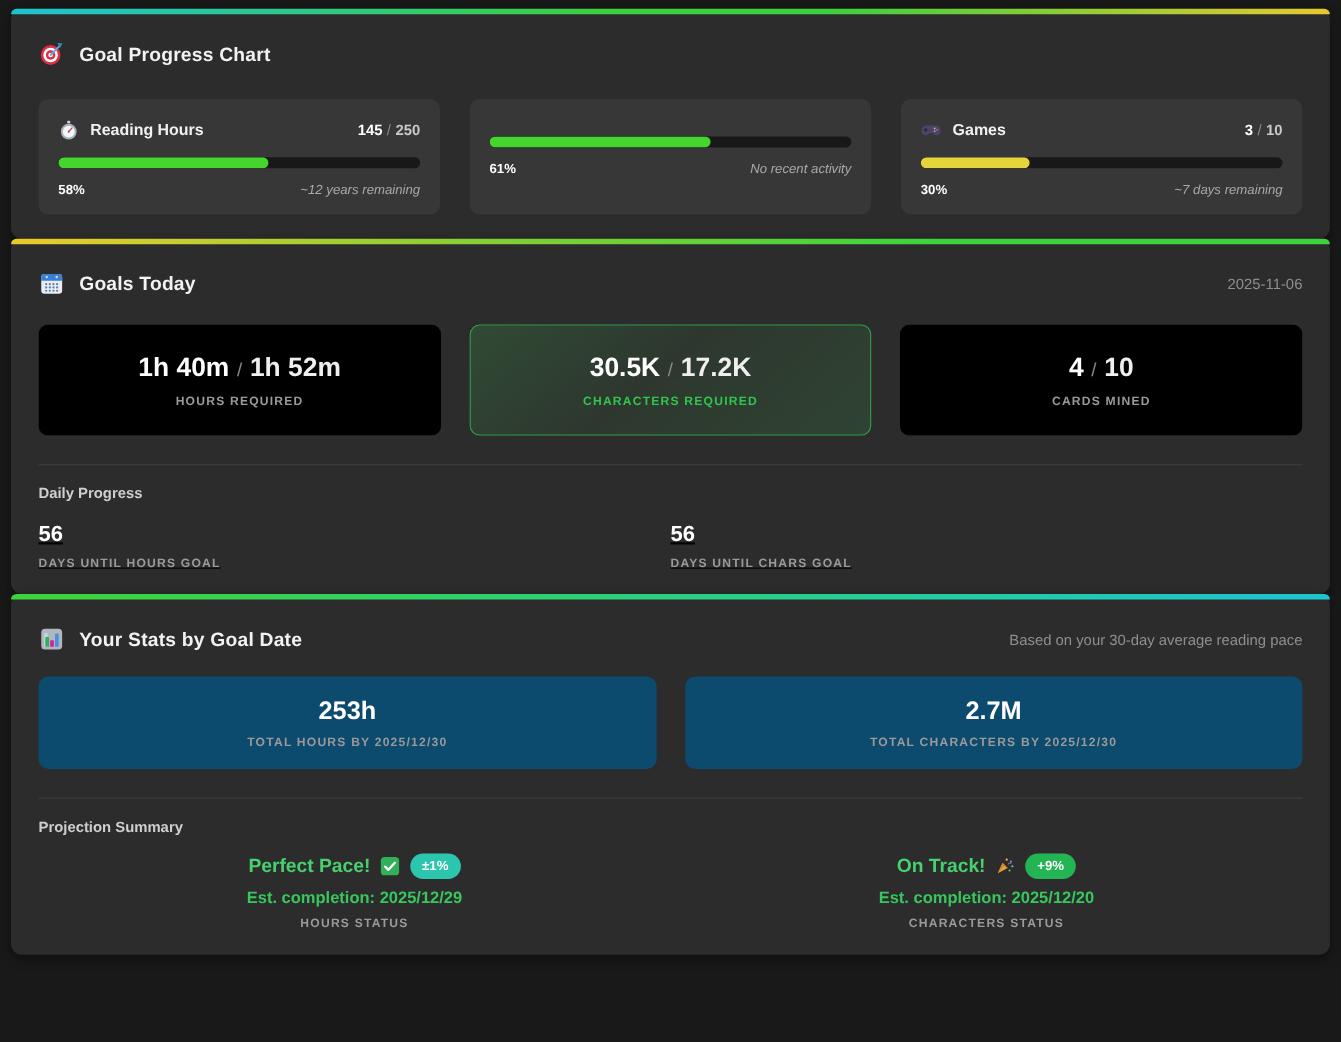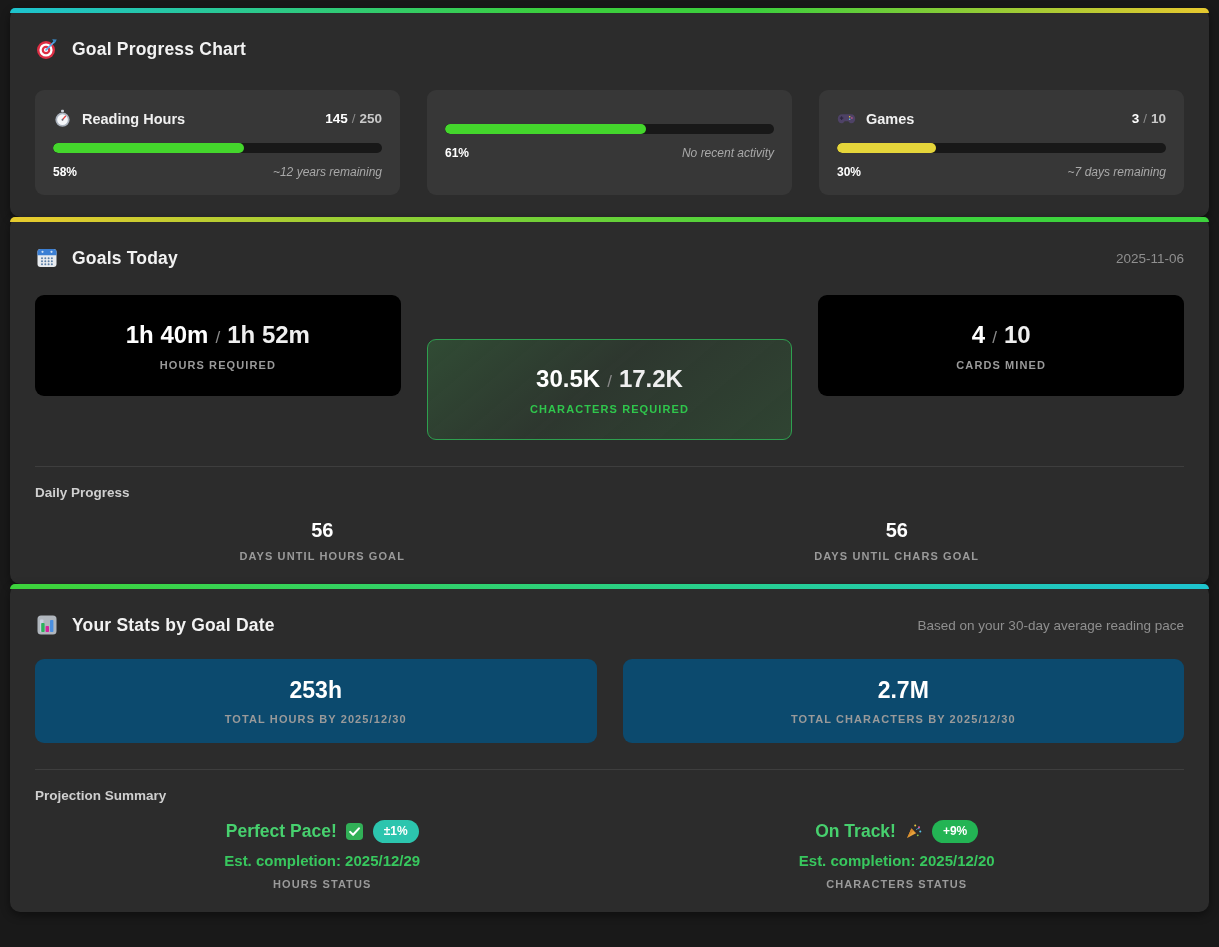--- a/index.html
+++ b/index.html
@@ -55,28 +55,27 @@
     display:flex; flex-direction:column; align-items:center; justify-content:center;
     border:1px solid transparent;
   }
   .stat-value { font-size:24px; font-weight:700; color:#ffffff; }
   .stat-value .sep { font-size:17px; padding:0 7px; }
   .stat-value .tgt { color:#efefef; }
   .stat-label { margin-top:10px; font-size:11px; letter-spacing:1.1px; color:#9a9a9a; font-weight:600; }
   .stat-box.highlight {
     border-color:#2ea04f;
     background:linear-gradient(140deg, rgba(63,185,80,.22), rgba(63,185,80,.08) 45%, rgba(63,185,80,.17));
-    margin-top:44px;
   }
   .stat-box.highlight .stat-label { color:#2fc64c; }
 
   .divider { height:1px; background:#3e3e3e; margin-top:26px; }
   .section-label { margin-top:18px; color:#cfcfcf; font-size:13.5px; font-weight:700; }
   .pair-row { display:flex; margin-top:19px; }
-  .pair { flex:1; text-align:center; }
+  .pair { flex:1; text-align:left;text-decoration:underline; }
   .pair-value { font-size:20px; font-weight:700; color:#ffffff; }
   .pair-label { margin-top:8px; font-size:11px; letter-spacing:1.1px; color:#9a9a9a; font-weight:600; }
 
   
   .total-row { display:flex; gap:26px; margin-top:22px; }
   .total-box {
     flex:1; background:#0c4a6e; border-radius:9px; height:84px;
     display:flex; flex-direction:column; align-items:center; justify-content:center;
   }
   .total-value { font-size:23px; font-weight:700; color:#ffffff; }

